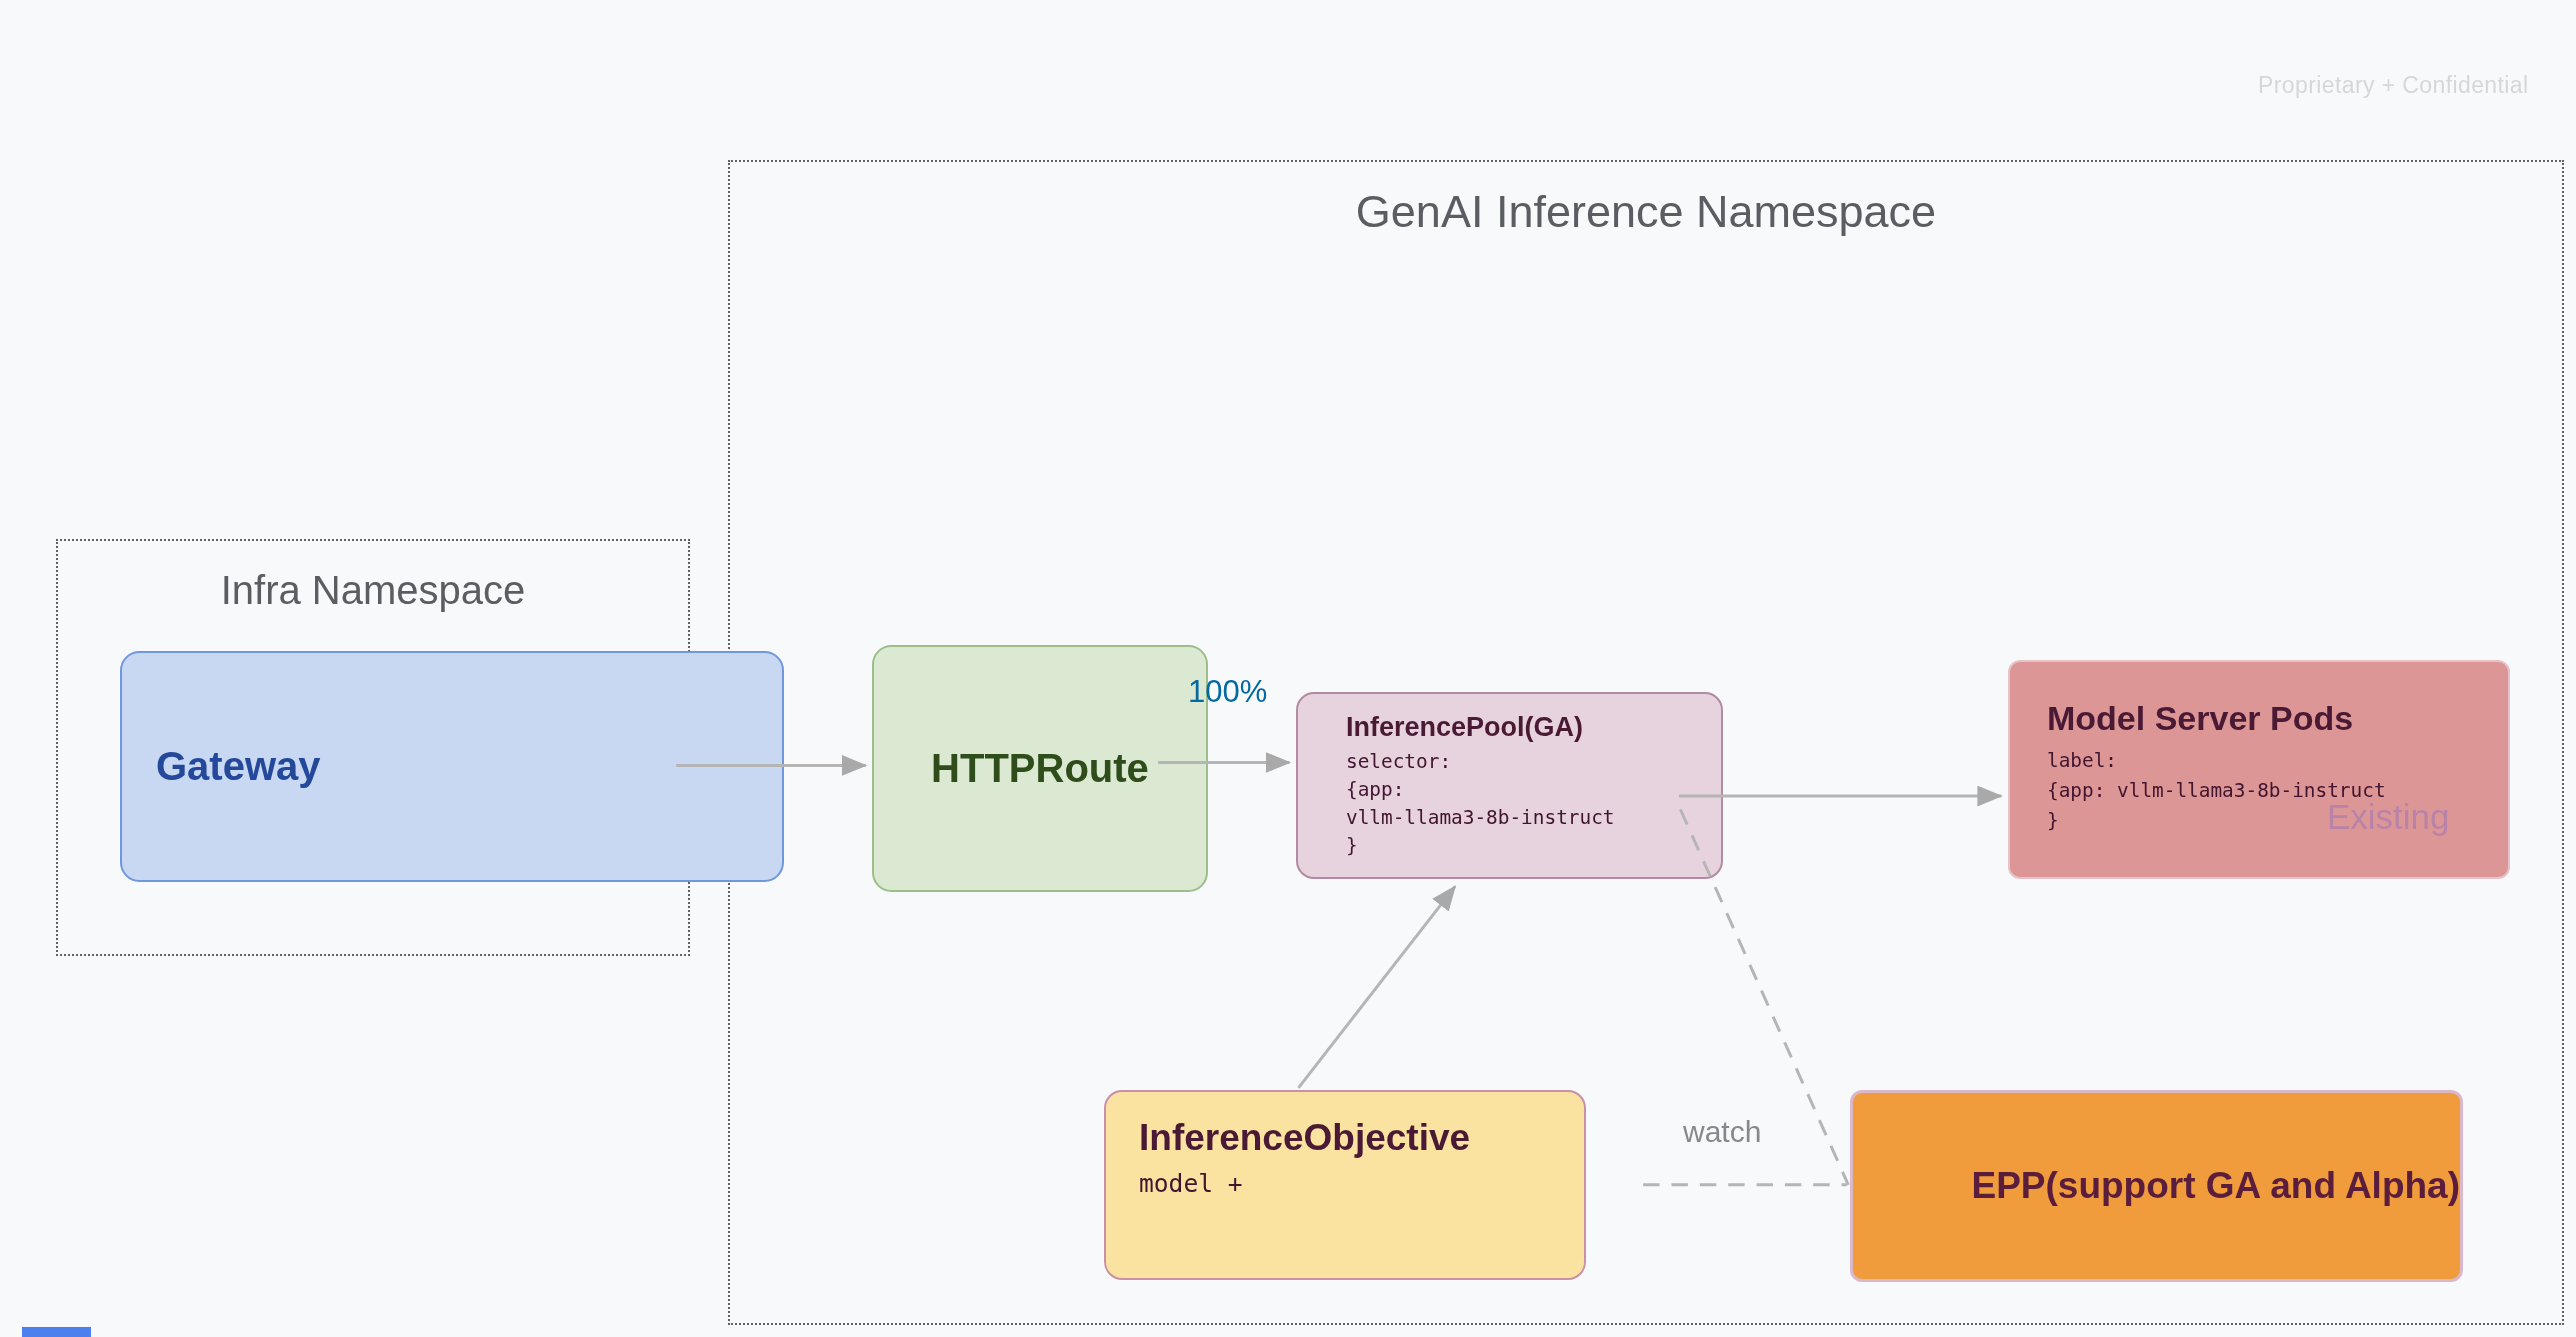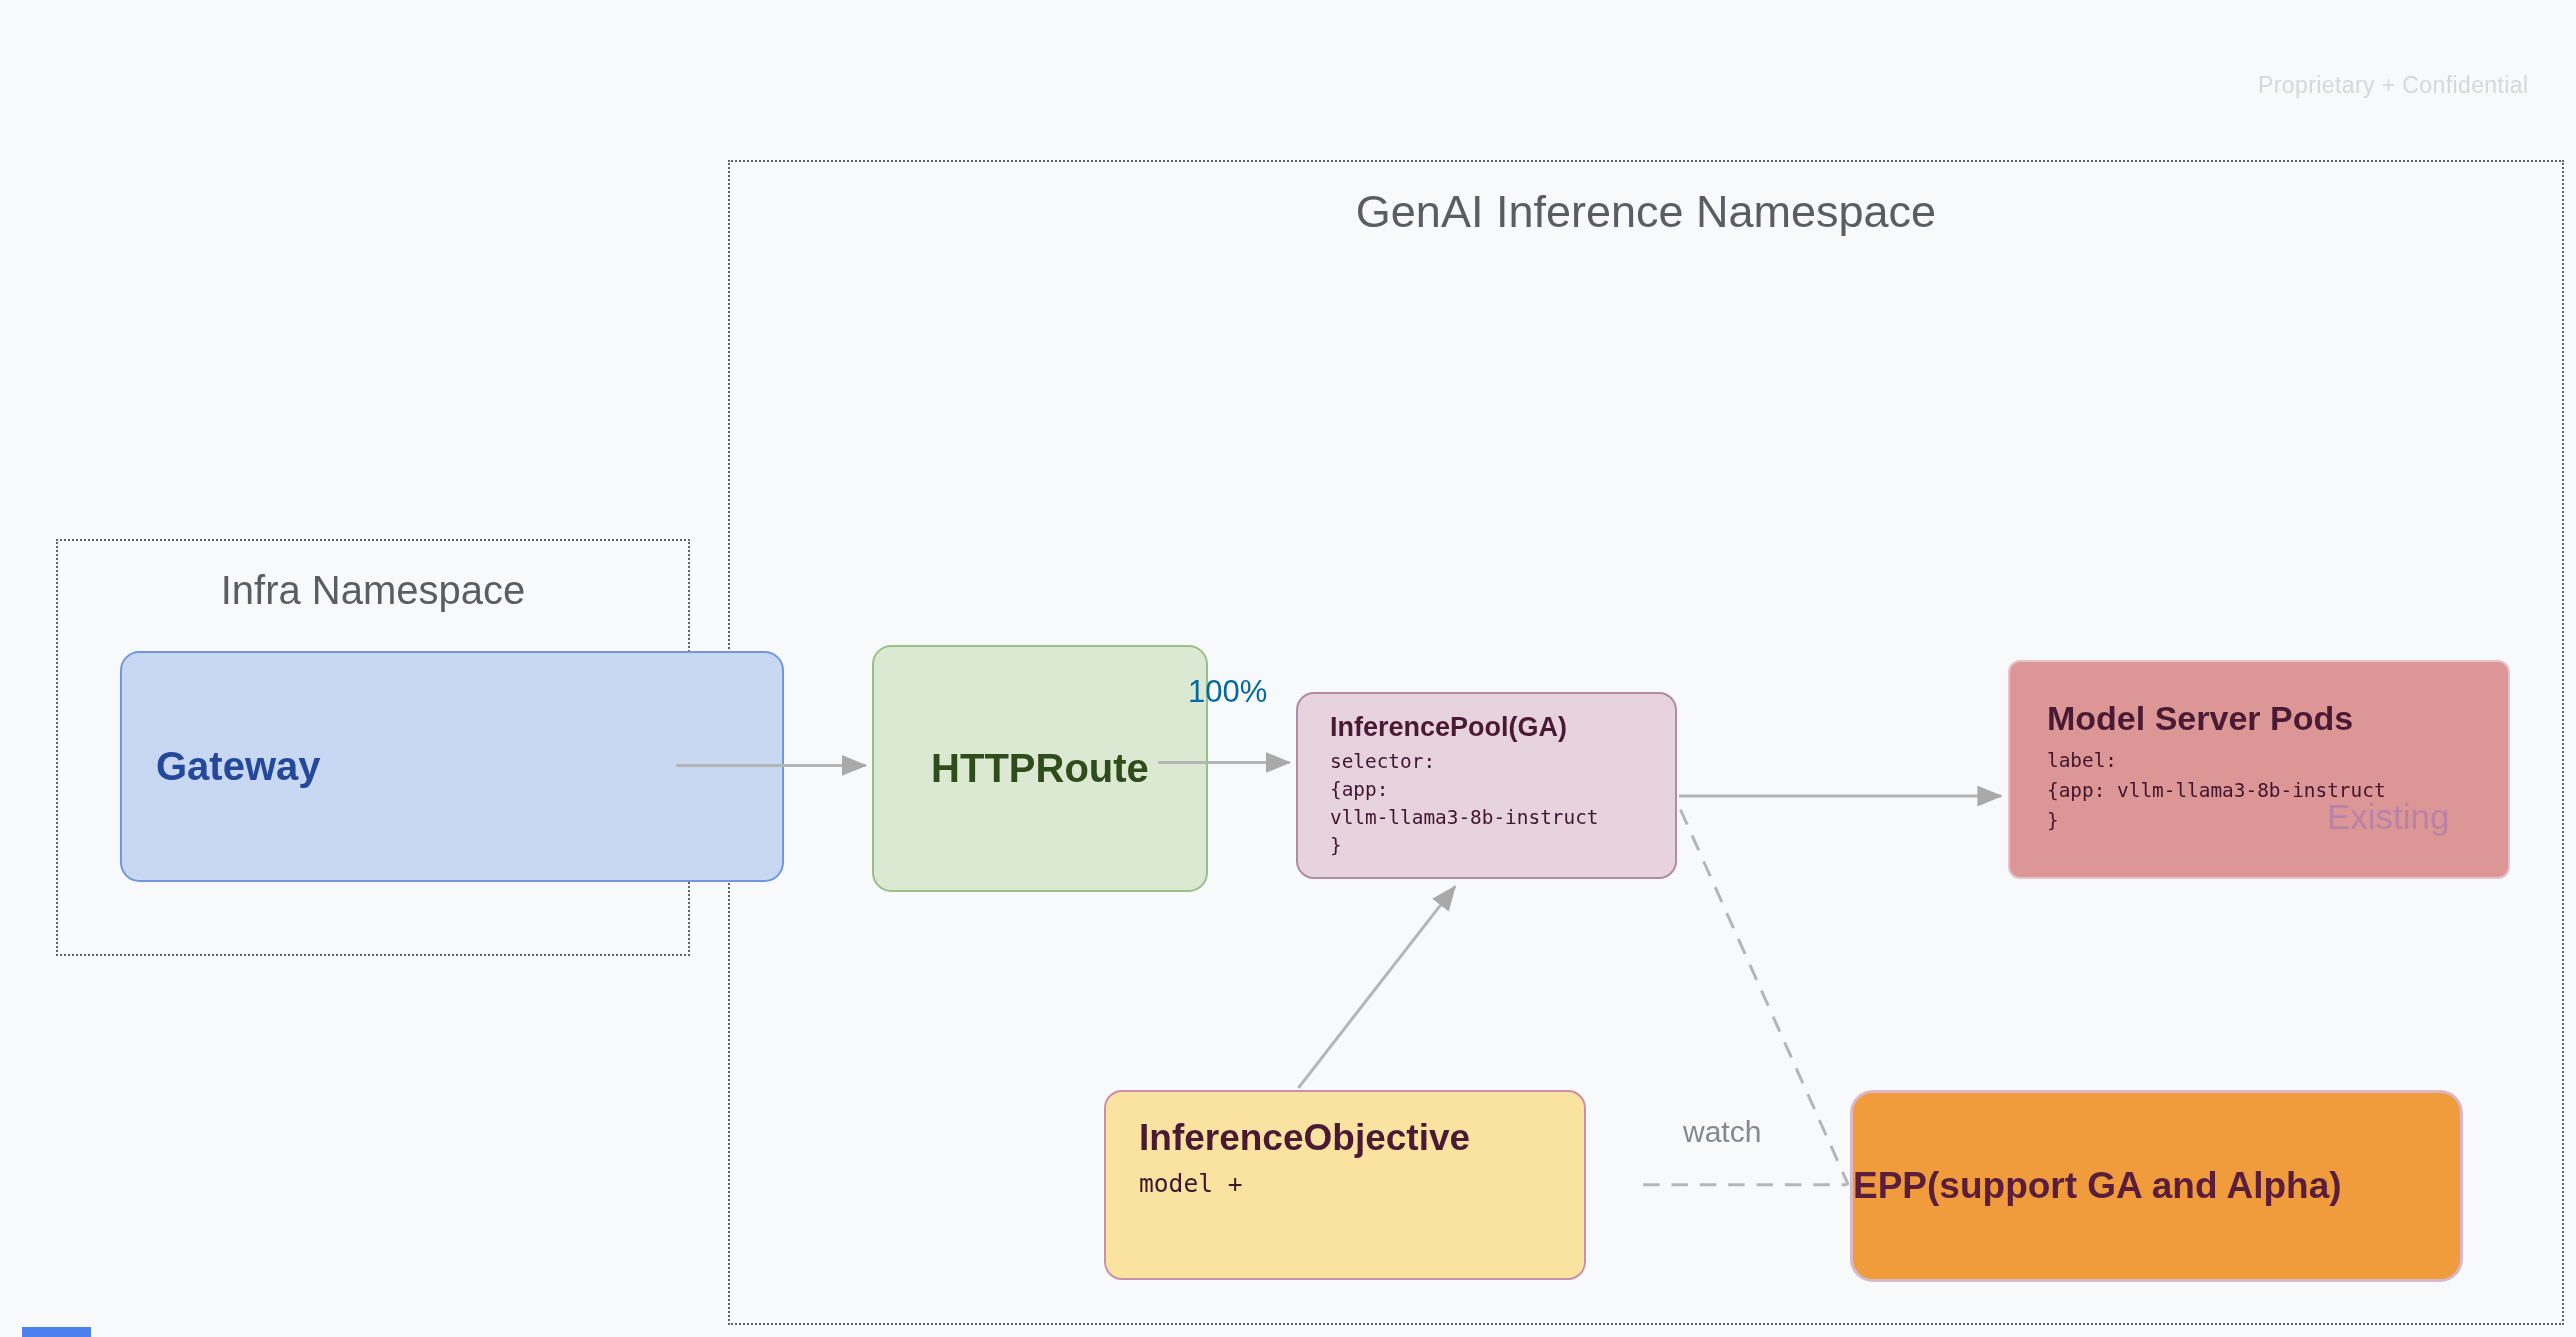--- a/index.html
+++ b/index.html
@@ -31,23 +31,23 @@
   .gateway .node-title { font-size:40px; color:#24489a; }
 
   .httproute {
     left:872px; top:645px; width:336px; height:247px;
     background:#dbe9d2; border:2.2px solid #9cbf8a; border-radius:19.4px;
     display:flex; align-items:center; justify-content:center;
   }
   .httproute .node-title { font-size:40px; color:#2f4d1b; }
 
   .inference-pool {
-    left:1296px; top:692px; width:381px; height:187px;
+    left:1296px; top:692px; width:427px; height:187px;
     background:#e7d3dd; border:2.2px solid #b28aa2; border-radius:18px;
-    padding:18px 0 0 32px;
+    padding:18px 0 0 48px;
   }
   .inference-pool .node-title { font-size:27px; color:#4a1a35; margin-bottom:4.5px; }
   .inference-pool .mono { font-size:19.4px; line-height:28px; }
 
   .model-pods {
     left:2008px; top:660px; width:502px; height:219px;
     background:#dc9695; border:2.2px solid #e6c2cc; border-radius:12px;
     padding:37px 0 0 37px;
   }
   .model-pods .node-title { font-size:34px; color:#4a1a35; margin-bottom:7.5px; }
@@ -57,22 +57,22 @@
   .inference-objective {
     left:1104px; top:1090px; width:482px; height:190px;
     background:#fae3a1; border:2.2px solid #c890a9; border-radius:18px;
     padding:25px 0 0 33px;
   }
   .inference-objective .node-title { font-size:37px; color:#4a1a35; margin-bottom:6px; }
   .inference-objective .mono { font-size:24.6px; line-height:37px; }
 
   .epp {
     left:1850px; top:1090px; width:613px; height:192px;
-    background:#f09b3c; border:3px solid #d9b9c9; border-radius:23px;
-    display:flex; align-items:center; justify-content:flex-start;
+    background:#f09b3c; border:3px solid #d9b9c9; border-radius:12px;
+    display:flex; align-items:center; justify-content:flex-end;
   }
   .epp .node-title { font-size:37px; color:#5a1d3c; }
 
   
   .label-weight { position:absolute; left:1188px; top:674px; font-size:31px; color:#0369a1; }
   .label-watch  { position:absolute; left:1683px; top:1115px; font-size:30px; color:#85898d; }
 
   
   .edges { position:absolute; left:0; top:0; width:2576px; height:1337px; pointer-events:none; }
   .edge-solid  { stroke:#b5b5b5; stroke-width:4; }

